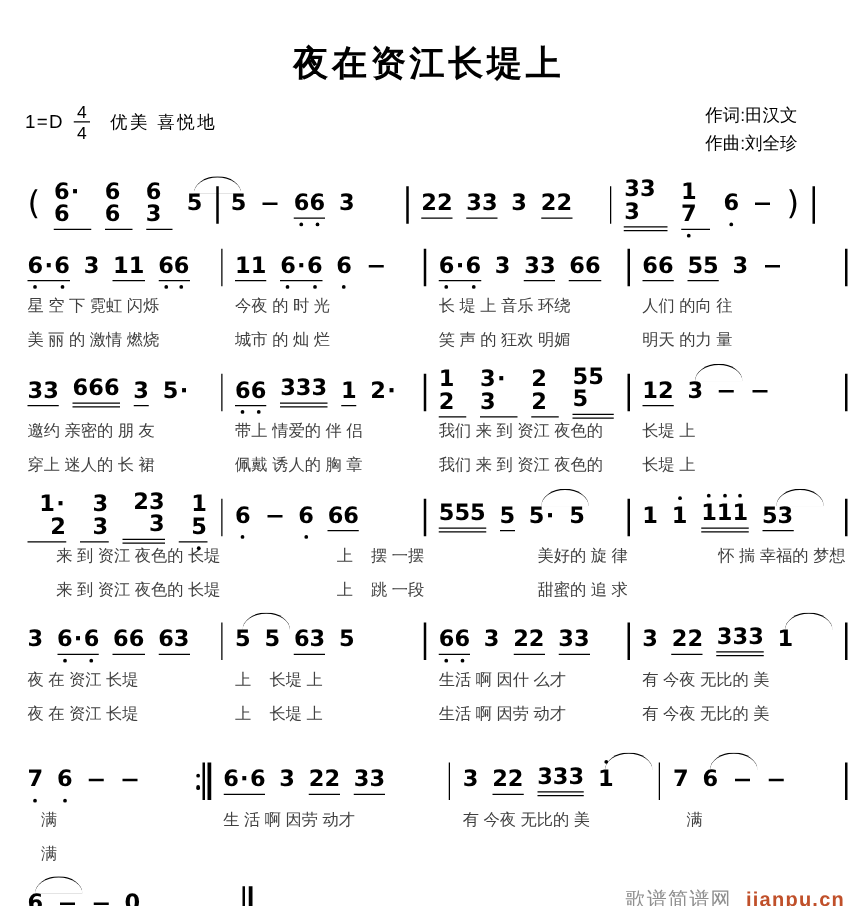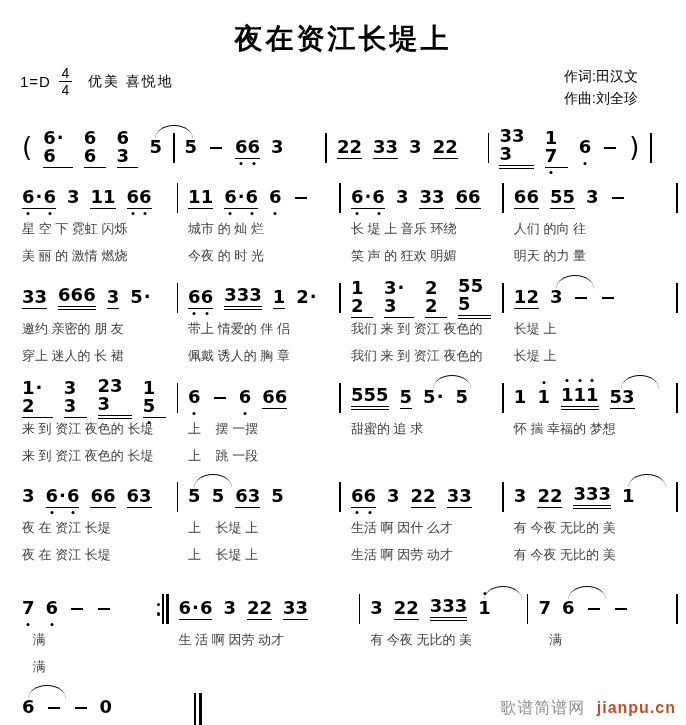--- a/index.html
+++ b/index.html
@@ -1,21 +1,21 @@
 <!DOCTYPE html>
 <html><head>
 <meta charset="utf-8">
 <style>
   html,body{margin:0;padding:0;background:#fff;}
   body{width:686px;height:725px;overflow:hidden;position:relative;
        font-family:"Liberation Sans","DejaVu Sans",sans-serif;color:#000;}
   .page{width:686px;height:725px;position:relative;}
 
   
-  .title{margin:0;padding-top:20px;text-align:center;font-size:28px;font-weight:700;letter-spacing:3px;}
+  .title{margin:12px;padding-top:20px;text-align:center;font-size:28px;font-weight:700;letter-spacing:3px;}
   .meta-row{display:flex;justify-content:space-between;align-items:flex-start;margin-top:8px;padding:0 14px 0 20px;}
   .key-time{display:flex;align-items:center;font-size:15px;text-align:center;}
   .key-label{font-weight:400;letter-spacing:1px;}
   .frac{display:inline-flex;flex-direction:column;align-items:center;margin:0 10px 0 8px;line-height:1;}
   .frac span{font-size:14px;}
   .fline{display:block;width:13px;height:1px;background:#000;margin:1px 0;}
   .tempo{font-size:14px;margin-left:6px;letter-spacing:2px;}
   .credits{text-align:left;font-size:14px;line-height:1.55;padding-right:34px;}
 
   
@@ -132,22 +132,22 @@
           <div class="lyric">美 丽 的 激情 燃烧</div>
         </div>
         <div class="bar"></div>
         <div class="measure" style="flex: 1 1 0%;">
           <div class="notes">
             <span class="tok u1"><span class="grp"><span class="ch">1</span><span class="ch">1</span></span></span>
             <span class="tok u1"><span class="grp"><span class="ch">6<span class="db"></span></span><span class="ch mid">·</span><span class="ch">6<span class="db"></span></span></span></span>
             <span class="tok"><span class="grp"><span class="ch">6<span class="db"></span></span></span></span>
             <span class="tok"><span class="grp"><span class="ch dash"></span></span></span>
           </div>
+          <div class="lyric">今夜 的 时 光</div>
           <div class="lyric">城市 的 灿 烂</div>
-          <div class="lyric">今夜 的 时 光</div>
         </div>
         <div class="bar"></div>
         <div class="measure" style="flex: 1 1 0%;">
           <div class="notes">
             <span class="tok u1"><span class="grp"><span class="ch">6<span class="db"></span></span><span class="ch mid">·</span><span class="ch">6<span class="db"></span></span></span></span>
             <span class="tok"><span class="grp"><span class="ch">3</span></span></span>
             <span class="tok u1"><span class="grp"><span class="ch">3</span><span class="ch">3</span></span></span>
             <span class="tok u1"><span class="grp"><span class="ch">6</span><span class="ch">6</span></span></span>
           </div>
           <div class="lyric">长 堤 上 音乐 环绕</div>
@@ -205,21 +205,21 @@
             <span class="tok u1"><span class="grp"><span class="ch">1</span><span class="ch">2</span></span></span>
             <span class="tok tie"><span class="grp"><span class="ch">3</span></span></span>
             <span class="tok"><span class="grp"><span class="ch dash"></span></span></span>
             <span class="tok"><span class="grp"><span class="ch dash"></span></span></span>
           </div>
           <div class="lyric">长堤 上</div>
           <div class="lyric">长堤 上</div>
         </div>
         <div class="bar"></div>
       </div>
-      <div class="system" style="margin-bottom: 11px;">
+      <div class="system" style="margin-bottom: 11px; text-align: right;">
         <div class="measure" style="flex: 1.02 1 0%;">
           <div class="notes">
             <span class="tok u1"><span class="grp"><span class="ch">1</span><span class="ch mid">·</span><span class="ch">2</span></span></span>
             <span class="tok u1"><span class="grp"><span class="ch">3</span><span class="ch">3</span></span></span>
             <span class="tok u2"><span class="grp"><span class="ch">2</span><span class="ch">3</span><span class="ch">3</span></span></span>
             <span class="tok u1"><span class="grp"><span class="ch">1</span><span class="ch">5<span class="db"></span></span></span></span>
           </div>
           <div class="lyric">来 到 资江 夜色的 长堤</div>
           <div class="lyric">来 到 资江 夜色的 长堤</div>
         </div>
@@ -235,20 +235,21 @@
           <div class="lyric">上    跳 一段</div>
         </div>
         <div class="bar"></div>
         <div class="measure" style="flex: 1 1 0%;">
           <div class="notes">
             <span class="tok u2"><span class="grp"><span class="ch">5</span><span class="ch">5</span><span class="ch">5</span></span></span>
             <span class="tok u1"><span class="grp"><span class="ch">5</span></span></span>
             <span class="tok tie"><span class="grp"><span class="ch">5</span><span class="ch mid">·</span></span></span>
             <span class="tok"><span class="grp"><span class="ch">5</span></span></span>
           </div>
+          <div class="lyric">美好的 旋 律</div>
           <div class="lyric">甜蜜的 追 求</div>
         </div>
         <div class="bar"></div>
         <div class="measure" style="flex: 1.07 1 0%;">
           <div class="notes">
             <span class="tok"><span class="grp"><span class="ch">1</span></span></span>
             <span class="tok"><span class="grp"><span class="ch">1<span class="da"></span></span></span></span>
             <span class="tok u2"><span class="grp"><span class="ch">1<span class="da"></span></span><span class="ch">1<span class="da"></span></span><span class="ch">1<span class="da"></span></span></span></span>
             <span class="tok u1 tie"><span class="grp"><span class="ch">5</span><span class="ch">3</span></span></span>
           </div>

